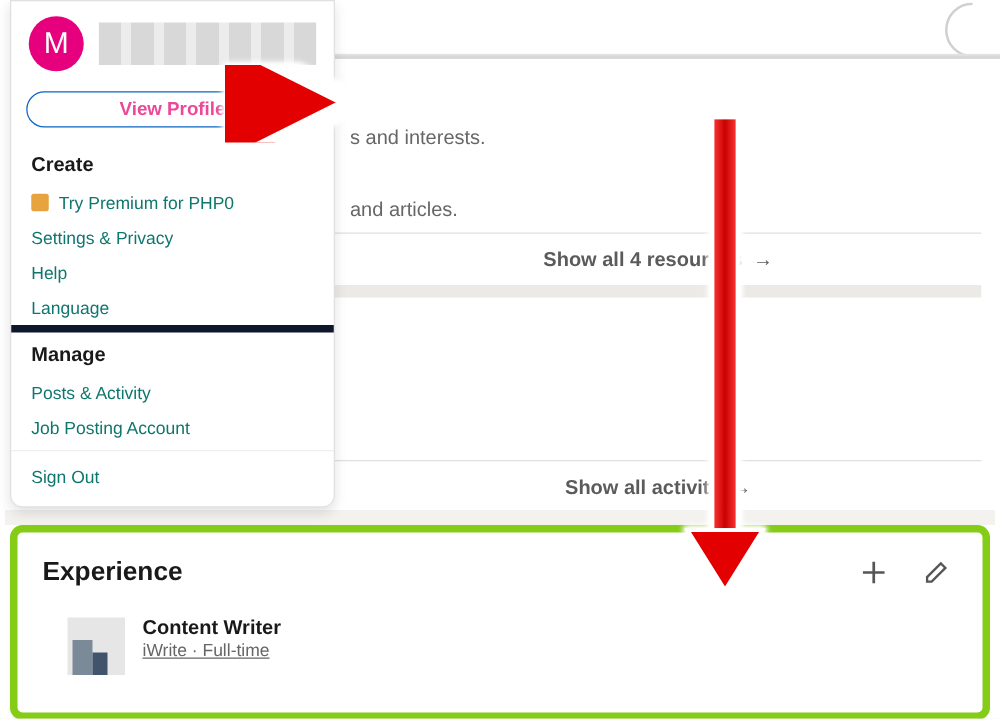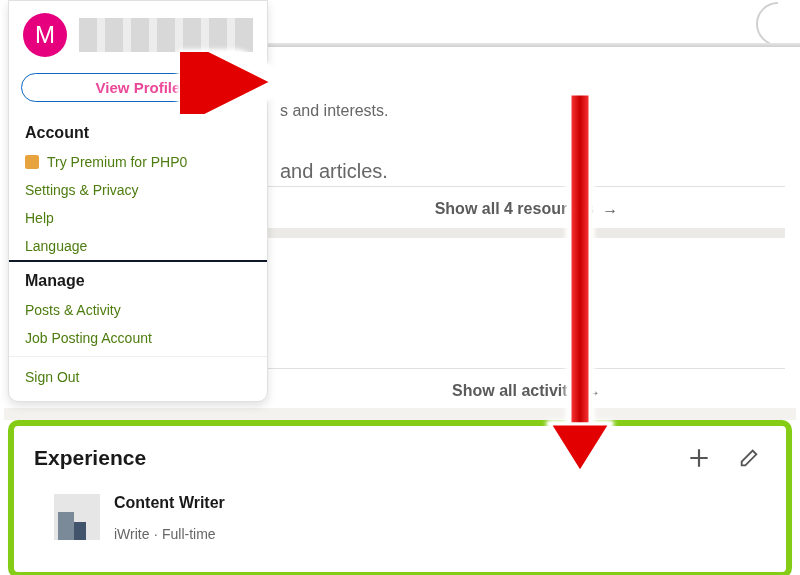--- a/index.html
+++ b/index.html
@@ -1,46 +1,46 @@
 <!DOCTYPE html>
 <html><head>
 <meta charset="utf-8">
 <style>
   html,body{margin:0;padding:0;font-family:-apple-system,Segoe UI,Helvetica,Arial,sans-serif;background:#f3f2ef;color:rgba(0,0,0,0.9);}
   .stage{position:relative;width:800px;height:575px;overflow:hidden;background:#fff;}
   .bg-line{position:absolute;left:268px;right:0;top:43px;height:4px;background:linear-gradient(#e6e6e6,#cfcfcf);}
   .bg-text1{position:absolute;left:280px;top:86px;font-size:16px;color:#666;margin-top:16px;}
-  .bg-text2{position:absolute;left:280px;top:160px;font-size:20px;color:#666;}
+  .bg-text2{position:absolute;left:280px;top:160px;font-size:16px;color:#666;}
   .thinrule{position:absolute;left:268px;right:15px;height:1px;background:#e0e0e0;}
   .showall{position:absolute;left:268px;right:15px;text-align:center;font-size:16px;font-weight:600;color:#5b5b5b;}
   .showall .arr{margin-left:4px;}
   .band{position:absolute;left:268px;right:15px;height:10px;background:#eceae6;}
   .postrow{position:absolute;left:268px;right:15px;top:258px;display:flex;justify-content:flex-end;align-items:center;gap:16px;}
   .create-post{border:1.5px solid #0a66c2;color:#0a66c2;background:#fff;font-weight:600;font-size:16px;border-radius:20px;padding:7px 18px;cursor:pointer;}
   .edit-icon svg, .plus-icon svg{display:block;}
   .icon-btn{background:none;border:none;cursor:pointer;color:#545454;}
   #card-experience{position:absolute;left:8px;right:8px;top:420px;background:#fff;border:6px solid #84cc16;border-radius:10px;box-shadow:0 1px 2px rgba(0,0,0,0.05);padding:18px 20px 30px 20px;}
   #card-experience .hdr{display:flex;align-items:center;}
   #card-experience h2{font-size:21px;font-weight:600;margin:0;flex:1;}
   .exp-item{display:flex;gap:14px;margin-top:22px;align-items:flex-start;padding-left:20px;}
   .exp-logo{width:46px;height:46px;background:#e6e6e6;position:relative;}
   .exp-logo::before{content:"";position:absolute;left:4px;bottom:0;width:16px;height:28px;background:#7a8a99;}
   .exp-logo::after{content:"";position:absolute;left:20px;bottom:0;width:12px;height:18px;background:#42546b;}
   .exp-title{font-size:16px;font-weight:600;}
-  .exp-sub{font-size:14px;color:#666;margin-top:14px;}
+  .exp-sub{font-size:14px;color:#666;margin-top:0;text-decoration:underline;}
 
   
   .dropdown{position:absolute;left:8px;top:0;width:258px;background:#fff;border:1px solid #e0e0e0;border-radius:0 0 10px 10px;box-shadow:0 4px 10px rgba(0,0,0,0.12);padding-bottom:6px;}
   .dd-head{display:flex;align-items:center;gap:12px;padding:12px 14px 16px 14px;}
   .avatar{width:44px;height:44px;border-radius:50%;background:#e6007e;color:#fff;font-size:24px;font-weight:500;display:flex;align-items:center;justify-content:center;}
   .blurname{flex:1;height:34px;background:repeating-linear-gradient(90deg,#d8d8d8 0 18px,#ececec 18px 26px);}
   .view-profile{display:block;margin:0 12px 12px 12px;text-align:center;border:1.5px solid #0a66c2;color:#ec4899;font-weight:600;font-size:15px;border-radius:18px;padding:5px 0;background:#fff;cursor:pointer;}
-  .dd-sec-title{font-size:16px;font-weight:600;padding:10px 16px 6px 16px;border-top:2px solid #0f172a;}
+  .dd-sec-title{font-size:16px;font-weight:600;padding:10px 16px 6px 16px;border-top:6px solid #0f172a;}
   .dd-sec-title.first{border-top:none;}
-  .dd-item{font-size:14px;color:#4d7c0f;padding:6px 16px;cursor:pointer;display:flex;align-items:center;gap:8px;}
+  .dd-item{font-size:14px;color:#0f766e;padding:6px 16px;cursor:pointer;display:flex;align-items:center;gap:8px;}
   .dd-item.sign{border-top:1px solid #eee;margin-top:4px;padding-top:12px;padding-bottom:10px;}
   .prem{width:14px;height:14px;background:#e7a33e;border-radius:2px;display:inline-block;}
 
   
   .arrow{position:absolute;filter:drop-shadow(0 0 2px #fff) drop-shadow(0 0 2px #fff) drop-shadow(0 0 2px #fff);}
   .top-circle{position:absolute;right:0;top:2px;width:40px;height:40px;border:2px solid #d0d0d0;border-radius:50%;background:#fff;clip-path:inset(0 50% 0 0);}
 </style>
 </head>
 <body>
 
@@ -94,21 +94,21 @@
     <div class="dd-head">
       <div class="avatar">
           <span>M</span>
         </div>
       <div class="blurname"></div>
     </div>
     <a class="view-profile">
       <span>View Profile</span>
     </a>
 
-    <div class="dd-sec-title first">Account</div>
+    <div class="dd-sec-title first">Create</div>
     <div class="dd-item">
       <span class="prem"></span>
       <span>Try Premium for PHP0</span>
     </div>
     <div class="dd-item">
         <span>Settings &amp; Privacy</span>
       </div>
     <div class="dd-item">
         <span>Help</span>
       </div>

